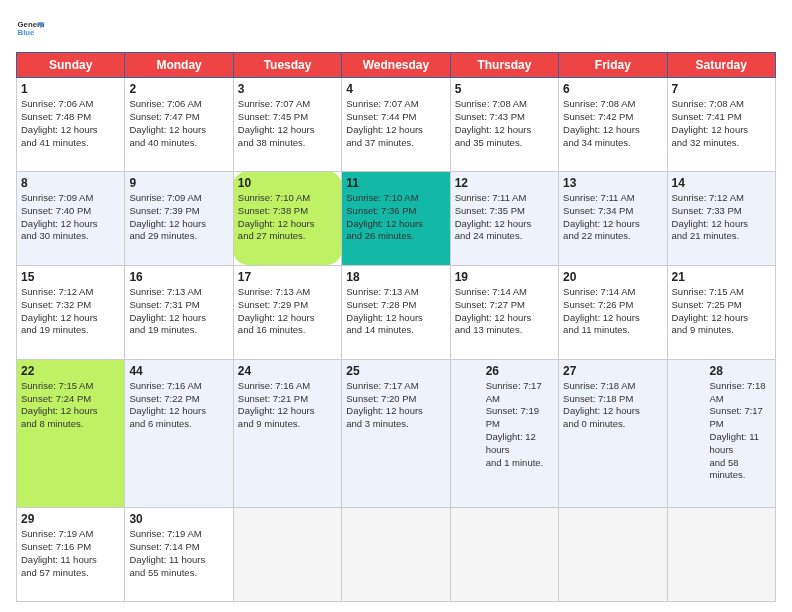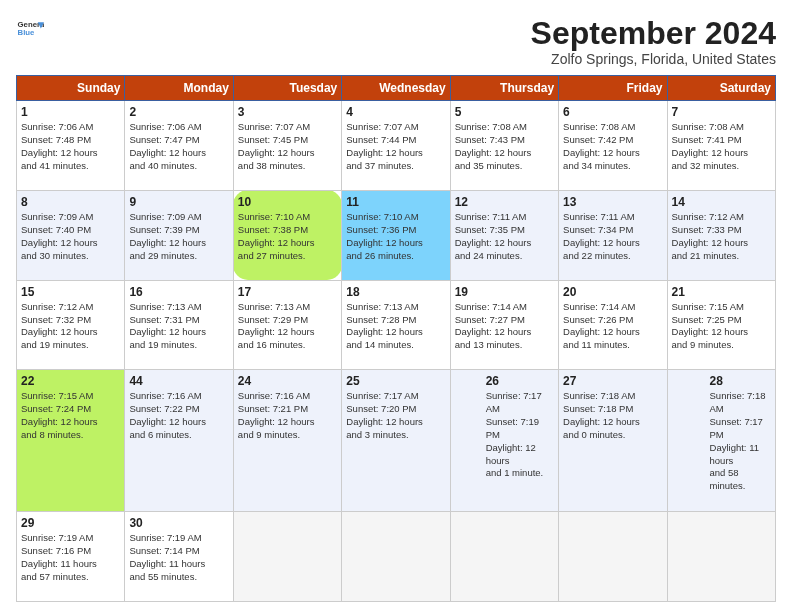--- a/index.html
+++ b/index.html
@@ -46,26 +46,26 @@
       color: #444;
     }
     .calendar {
       flex: 1;
       border: 1px solid #ccc;
       border-collapse: collapse;
       width: 100%;
       table-layout: fixed;
     }
     .calendar th {
-      background: #c2410c;
+      background: #ef4444;
       color: #fff;
       font-size: 12px;
       font-weight: bold;
       padding: 5px 4px;
-      text-align: right;
+      text-align: center;
       border: 1px solid #3a5fa0;
     }
     .calendar td {
       border: 1px solid #ccc;
       vertical-align: top;
       padding: 3px 4px;
       font-size: 9.5px;
       color: #333;
       line-height: 1.35;
       height: 80px;
@@ -86,24 +86,20 @@
 
 <div class="page">
   <div class="header">
     <div class="logo">
       <svg class="logo-icon" viewBox="0 0 36 36">
         <rect x="0" y="0" width="36" height="36" rx="3" fill="white"></rect>
         <text x="2" y="14" font-size="10" font-weight="bold" fill="#333" font-family="Arial">General</text>
         <text x="2" y="25" font-size="10" font-weight="bold" fill="#4a90d9" font-family="Arial">Blue</text>
         <polygon points="28,8 36,8 32,16" fill="#4a90d9"></polygon>
       </svg>
-    </div>
-    <div class="title-block">
-      <div class="month-title">September 2024</div>
-      <div class="location">Zolfo Springs, Florida, United States</div>
     </div>
   </div>
 
   <table class="calendar">
     <thead>
       <tr>
         <th>Sunday</th>
         <th>Monday</th>
         <th>Tuesday</th>
         <th>Wednesday</th>
@@ -179,21 +175,21 @@
             <div>Daylight: 12 hours</div>
             <div>and 29 minutes.</div>
           </td>
           <td style="background: #bef264; border-radius: 15px;">
             <span class="day-num">10</span>
             <div>Sunrise: 7:10 AM</div>
             <div>Sunset: 7:38 PM</div>
             <div>Daylight: 12 hours</div>
             <div>and 27 minutes.</div>
           </td>
-          <td style="background: #7dd3fc;">
+          <td style="background: #14b8a6;">
             <span class="day-num">11</span>
             <div>Sunrise: 7:10 AM</div>
             <div>Sunset: 7:36 PM</div>
             <div>Daylight: 12 hours</div>
             <div>and 26 minutes.</div>
           </td>
           <td style="background: rgb(238, 242, 251);">
             <span class="day-num">12</span>
             <div>Sunrise: 7:11 AM</div>
             <div>Sunset: 7:35 PM</div>

